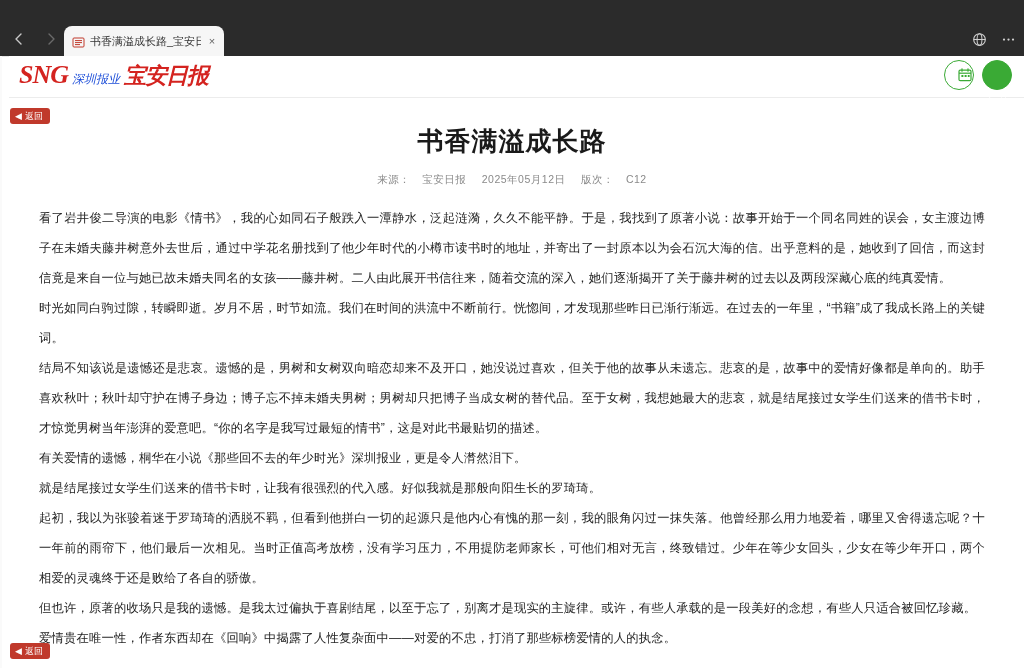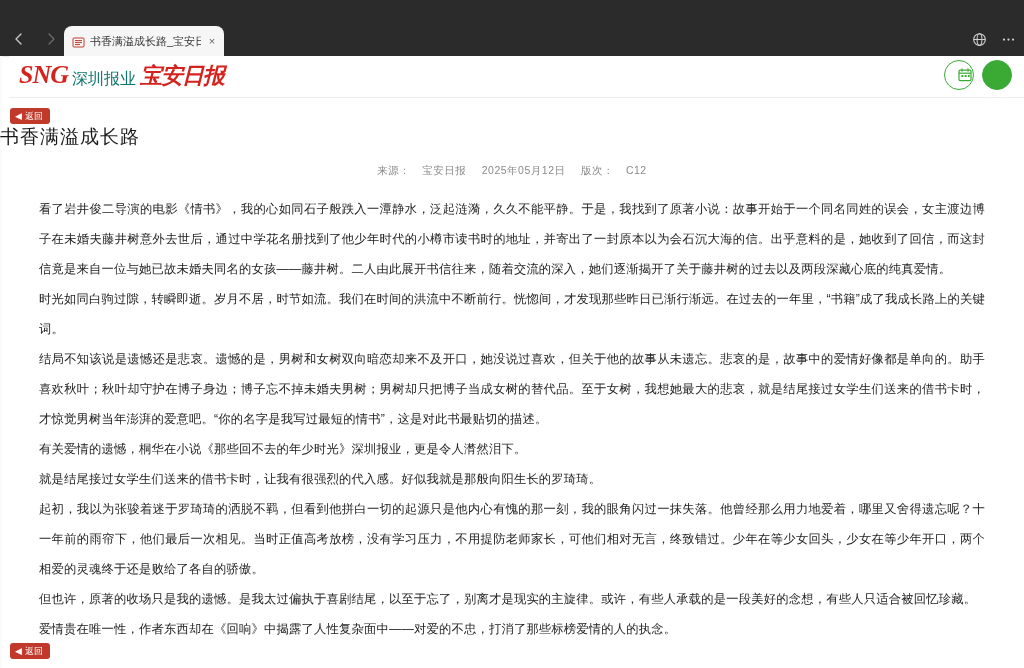--- a/index.html
+++ b/index.html
@@ -103,25 +103,26 @@
   .logo-sng {
     font-family: "Liberation Serif", serif;
     font-size: 26px;
     font-weight: bold;
     font-style: italic;
     color: #d4231f;
     letter-spacing: -1px;
     line-height: 28px;
   }
   .logo-sz {
-    font-size: 16px;
-    color: #0f766e;
+    font-size: 12px;
+    color: #1d4ed8;
     line-height: 16px;
     padding-bottom: 2px;
     letter-spacing: 0px;
+    font-style: italic;
   }
   .logo-bayq {
     font-family: "Liberation Serif", serif;
     font-size: 22px;
     font-weight: bold;
     font-style: italic;
     color: #d4231f;
     line-height: 26px;
     letter-spacing: -1px;
   }
@@ -160,23 +161,23 @@
   }
   .backpill-top { position: absolute; left: 10px; top: 52px; }
   .backpill-bottom { position: absolute; left: 10px; top: 587px; }
   
   .article {
     position: absolute;
     left: 0; top: 68px;
     width: 1024px;
   }
   .art-title {
-    text-align: left;
-    font-size: 19px;
-    font-weight: normal;
+    text-align: center;
+    font-size: 26px;
+    font-weight: bold;
     color: #1a1a1a;
     font-family: "Liberation Sans", sans-serif;
     margin: 0 0 14px 0;
     letter-spacing: 1px;
   }
   .art-meta {
     text-align: center;
     font-size: 10.5px;
     color: #8a8a8a;
     margin-bottom: 16px;

